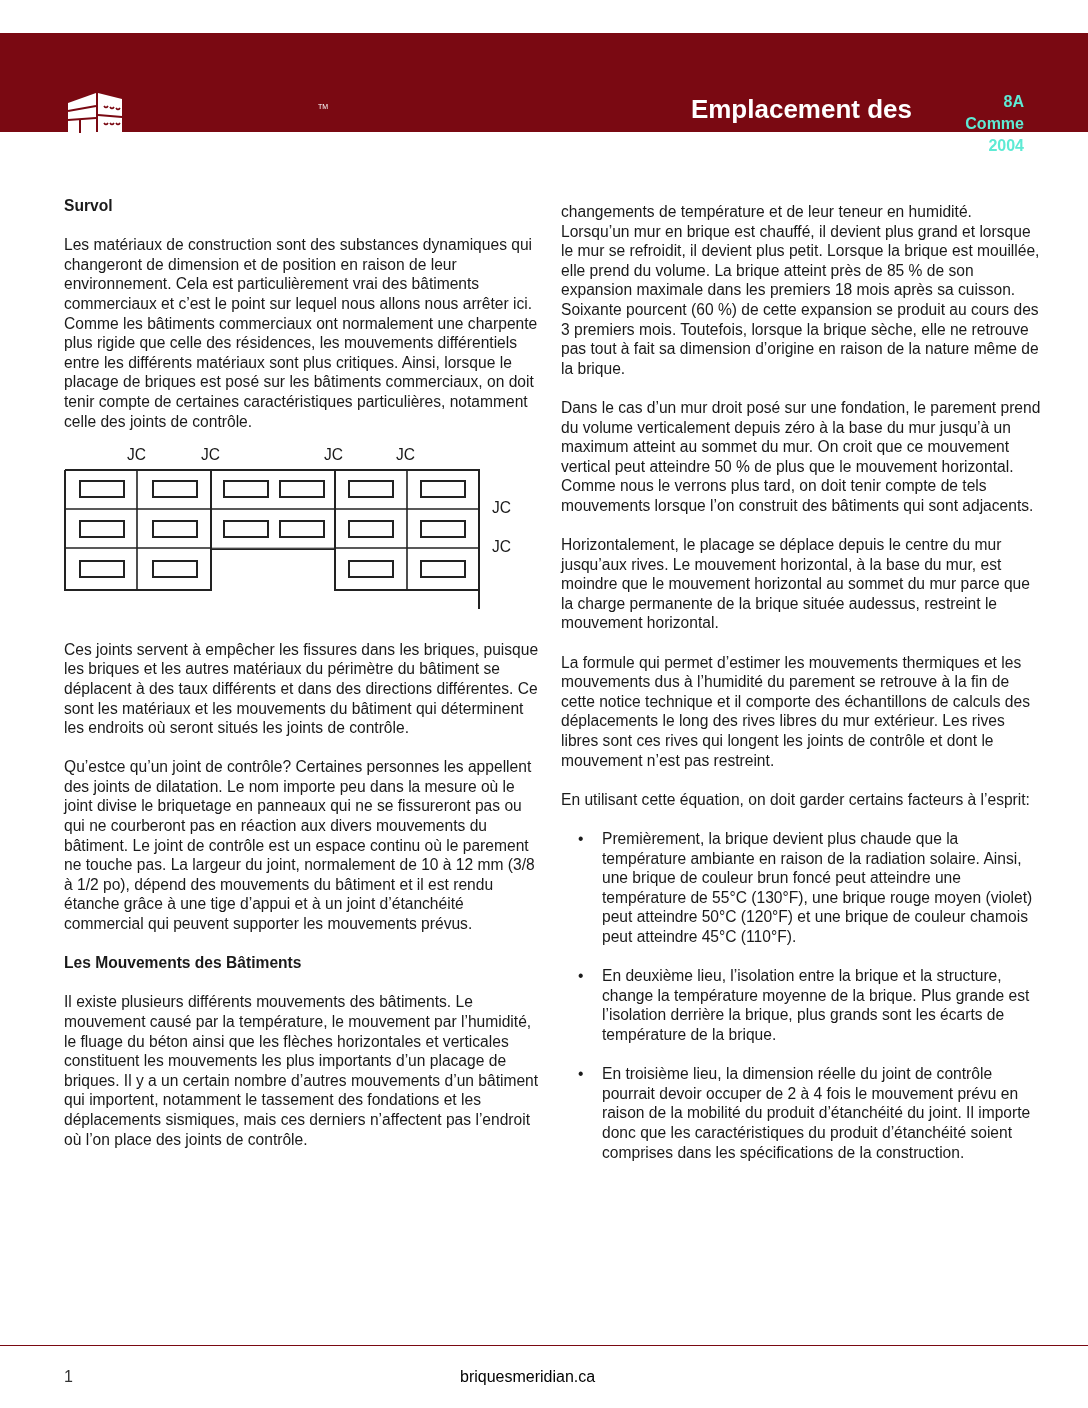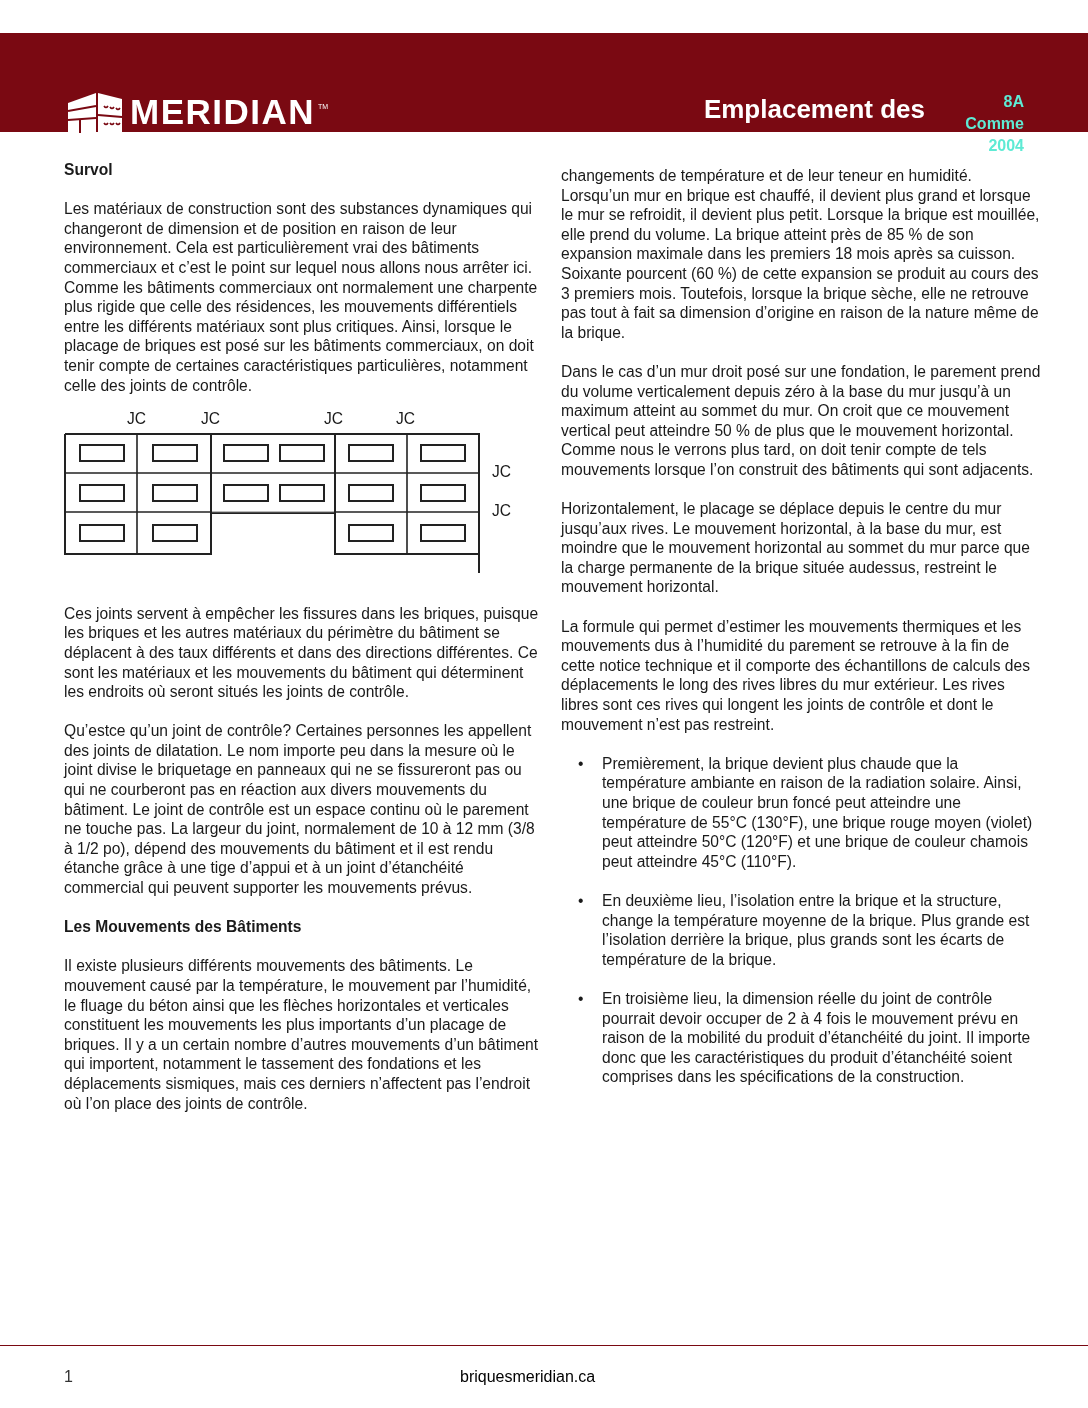--- a/index.html
+++ b/index.html
@@ -8,26 +8,26 @@
 
   .header { position: absolute; left: 0; top: 33px; width: 1088px; height: 99px; background: #7a0912; }
   .logo { position: absolute; left: 66px; top: 56px; width: 270px; height: 66px; }
   .logo-icon { position: absolute; left: 0; top: 0; width: 58px; height: 48px; }
   .logo-word { position: absolute; left: 64px; top: 5px; color: #fff; font-weight: bold;
                font-size: 35px; letter-spacing: 1.5px; line-height: 1; }
   .logo-tm { position: absolute; left: 252px; top: 14px; color: #fff; font-size: 7px; }
   .logo-sub { position: absolute; left: 66px; top: 48px; color: #fff; font-weight: bold;
               font-size: 16px; letter-spacing: 1px; line-height: 1; }
 
-  .doc-title { position: absolute; right: 163px; top: 60px; color: #fff; font-weight: bold;
+  .doc-title { position: absolute; right: 176px; top: 60px; color: #fff; font-weight: bold;
                font-size: 26px; line-height: 32px; text-align: right; white-space: nowrap; }
   .doc-meta { position: absolute; right: 64px; top: 58px; color: #5eead4; font-weight: bold;
               font-size: 16px; line-height: 22px; text-align: right; }
 
-  .col { position: absolute; font-size: 15.6px; line-height: 19.6px; }
+  .col { position: absolute; font-size: 15.6px; line-height: 19.6px; margin-top: 36px; }
   .col-left { left: 64px; top: 160px; width: 480px; }
   .col-right { left: 561px; top: 166px; width: 480px; }
   .col p { margin: 0 0 19.6px 0; }
   .col h2 { margin: 0 0 19.6px 0; font-size: 15.6px; font-weight: bold; line-height: 19.6px; }
 
   .diagram { position: relative; width: 480px; height: 175px; margin: -6px 0 20px 0; }
   .diagram .jc { position: absolute; font-size: 15.6px; }
   .diagram svg { position: absolute; left: 0; top: 0; }
 
   .bullets { list-style: none; margin: 0; padding: 0; }
@@ -45,21 +45,20 @@
   <div class="logo">
     <svg class="logo-icon" viewBox="0 0 58 48" width="58" height="48">
       <polygon points="2,14 30,4 30,44 2,44" fill="#fff"></polygon>
       <polygon points="32,4 56,10 56,44 32,44" fill="#fff"></polygon>
       <line x1="2" y1="22" x2="30" y2="17" stroke="#7a0912" stroke-width="2"></line>
       <line x1="2" y1="31" x2="30" y2="29" stroke="#7a0912" stroke-width="2"></line>
       <line x1="14" y1="31" x2="14" y2="44" stroke="#7a0912" stroke-width="2"></line>
       <line x1="32" y1="26" x2="56" y2="28" stroke="#7a0912" stroke-width="2"></line>
       <path d="M38 17 q2 3 4 0 M44 18 q2 3 4 0 M50 19 q2 3 4 0 M38 34 q2 3 4 0 M44 34 q2 3 4 0 M50 34 q2 3 4 0" stroke="#7a0912" stroke-width="1.6" fill="none"></path>
     </svg>
-    <span class="logo-word">MERIDIAN</span>
     <span class="logo-tm">TM</span>
     <span class="logo-sub">BRIQUES</span>
   </div>
 
   <div class="doc-title">
     <div>Emplacement des</div>
   </div>
   <div class="doc-meta">
     <div>8A</div>
     <div>Comme</div>
@@ -119,20 +118,21 @@
   <p>Qu’estce qu’un joint de contrôle? Certaines personnes les appellent des joints de dilatation. Le nom importe peu dans la mesure où le joint divise le briquetage en panneaux qui ne se fissureront pas ou qui ne courberont pas en réaction aux divers mouvements du bâtiment. Le joint de contrôle est un espace continu où le parement ne touche pas. La largeur du joint, normalement de 10 à 12 mm (3/8 à 1/2 po), dépend des mouvements du bâtiment et il est rendu étanche grâce à une tige d’appui et à un joint d’étanchéité commercial qui peuvent supporter les mouvements prévus.</p>
   <h2>Les Mouvements des Bâtiments</h2>
   <p>Il existe plusieurs différents mouvements des bâtiments. Le mouvement causé par la température, le mouvement par l’humidité, le fluage du béton ainsi que les flèches horizontales et verticales constituent les mouvements les plus importants d’un placage de briques. Il y a un certain nombre d’autres mouvements d’un bâtiment qui importent, notamment le tassement des fondations et les déplacements sismiques, mais ces derniers n’affectent pas l’endroit où l’on place des joints de contrôle.</p>
 </div>
 
 <div class="col col-right">
   <p>changements de température et de leur teneur en humidité. Lorsqu’un mur en brique est chauffé, il devient plus grand et lorsque le mur se refroidit, il devient plus petit. Lorsque la brique est mouillée, elle prend du volume. La brique atteint près de 85 % de son expansion maximale dans les premiers 18 mois après sa cuisson. Soixante pourcent (60 %) de cette expansion se produit au cours des 3 premiers mois. Toutefois, lorsque la brique sèche, elle ne retrouve pas tout à fait sa dimension d’origine en raison de la nature même de la brique.</p>
   <p>Dans le cas d’un mur droit posé sur une fondation, le parement prend du volume verticalement depuis zéro à la base du mur jusqu’à un maximum atteint au sommet du mur. On croit que ce mouvement vertical peut atteindre 50 % de plus que le mouvement horizontal. Comme nous le verrons plus tard, on doit tenir compte de tels mouvements lorsque l’on construit des bâtiments qui sont adjacents.</p>
   <p>Horizontalement, le placage se déplace depuis le centre du mur jusqu’aux rives. Le mouvement horizontal, à la base du mur, est moindre que le mouvement horizontal au sommet du mur parce que la charge permanente de la brique située audessus, restreint le mouvement horizontal.</p>
   <p>La formule qui permet d’estimer les mouvements thermiques et les mouvements dus à l’humidité du parement se retrouve à la fin de cette notice technique et il comporte des échantillons de calculs des déplacements le long des rives libres du mur extérieur. Les rives libres sont ces rives qui longent les joints de contrôle et dont le mouvement n’est pas restreint.</p>
+  <p>En utilisant cette équation, on doit garder certains facteurs à l’esprit:</p>
   <ul class="bullets">
     <li>
       <span class="dot">•</span>
       <span>Premièrement, la brique devient plus chaude que la température ambiante en raison de la radiation solaire. Ainsi, une brique de couleur brun foncé peut atteindre une température de 55°C (130°F), une brique rouge moyen (violet) peut atteindre 50°C (120°F) et une brique de couleur chamois peut atteindre 45°C (110°F).</span>
     </li>
     <li>
       <span class="dot">•</span>
       <span>En deuxième lieu, l’isolation entre la brique et la structure, change la température moyenne de la brique. Plus grande est l’isolation derrière la brique, plus grands sont les écarts de température de la brique.</span>
     </li>
     <li>

